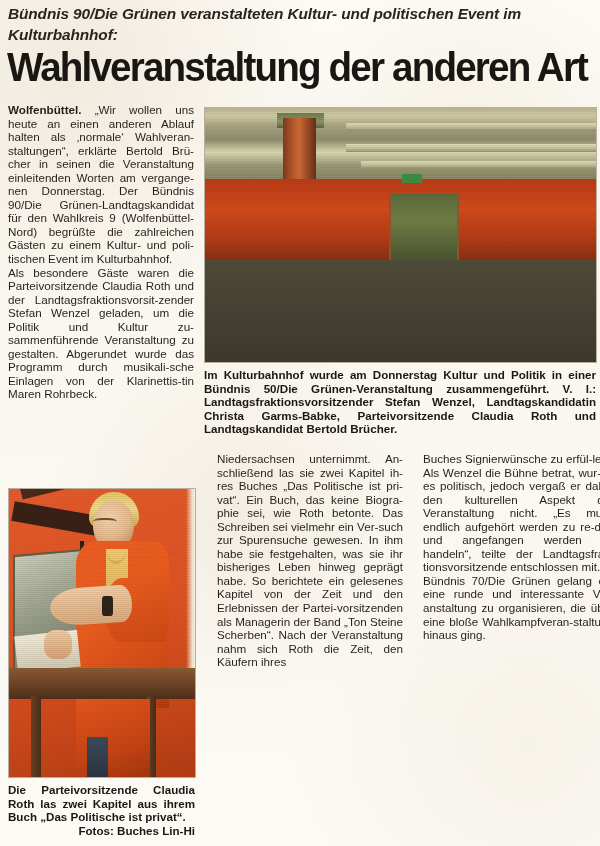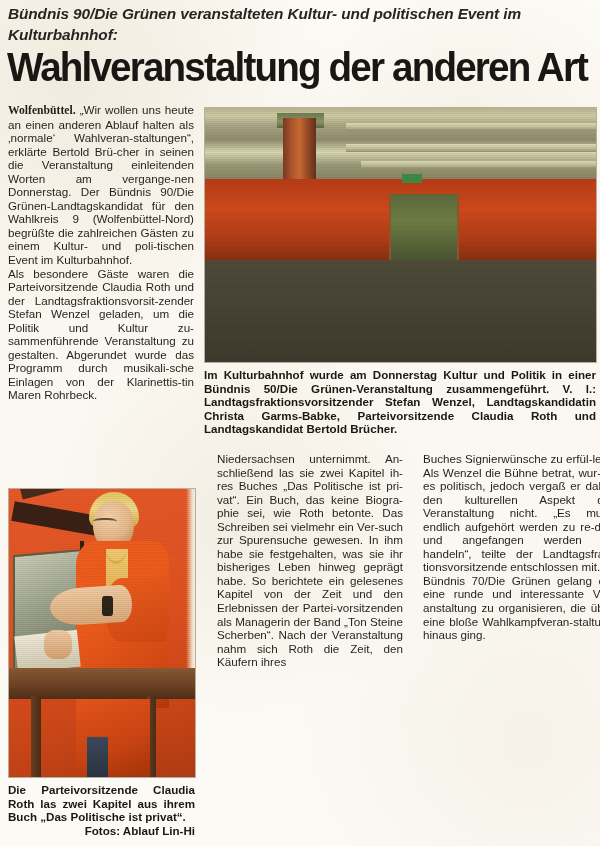--- a/index.html
+++ b/index.html
@@ -61,21 +61,21 @@
     position: absolute;
     font-size: 11.65px;
     line-height: 13.55px;
     text-align: justify;
     text-justify: inter-word;
     color: #241f1b;
     hyphens: manual;
   }
   .col p { margin: 0; }
   .col p + p { margin-top: 0px; }
-  .col b { font-weight: bold; font-family: Liberation Serif, serif; }
+  .col b { font-weight: bold; }
 
   #col1 { left: 8px;   top: 103px; width: 186px; }
   #col2 { left: 217px; top: 452px; width: 186px; }
   #col3 { left: 399px; top: 452px; width: 191px; margin-left: 24px; }
 
   .sign { display: block; text-align: right; }
 
   
   .caption {
     position: absolute;
@@ -456,16 +456,16 @@
       <div class="rp-leg-l"></div>
       <div class="rp-leg-r"></div>
       <div class="rp-skirt"></div>
       <div class="rp-legdark"></div>
       <div class="rp-grain"></div>
     </div>
   </div>
 
   <div class="caption" id="caption-bottom">
     <span>Die Parteivorsitzende Claudia Roth las zwei Kapitel aus ihrem Buch „Das Politische ist privat“.</span>
-    <span class="credit">Fotos: Ablauf Lin-Hi</span>
+    <span class="credit">Fotos: Buches Lin-Hi</span>
   </div>
 
 </div>
 
 </body></html>

